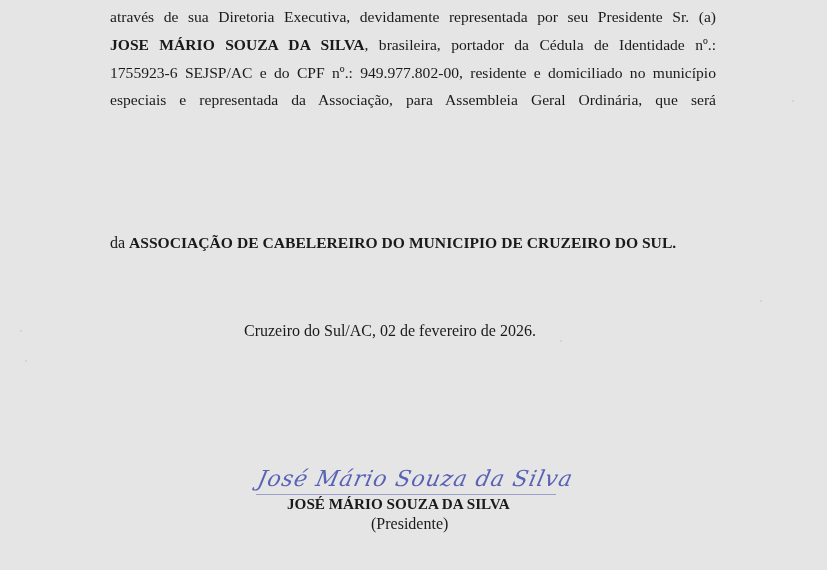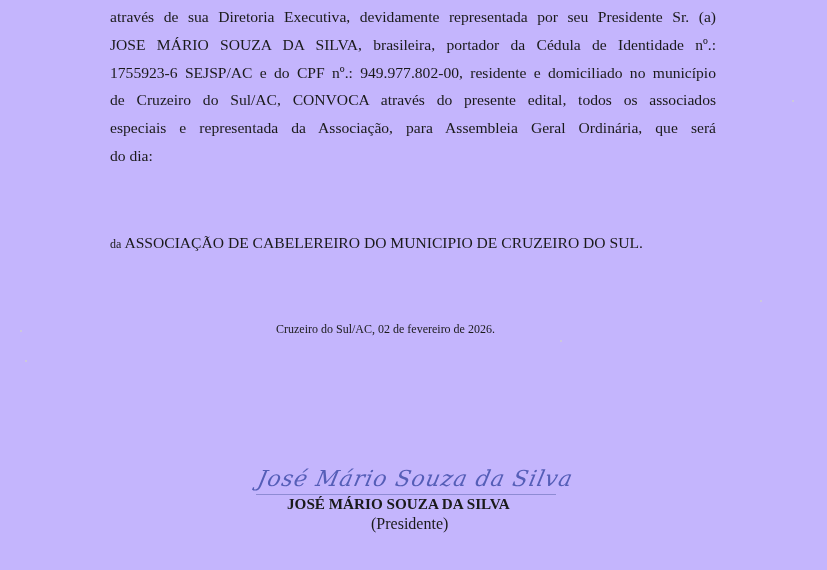--- a/index.html
+++ b/index.html
@@ -13,21 +13,21 @@
       position: relative;
       overflow: hidden;
       font-family: "Liberation Serif", "DejaVu Serif", serif;
       color: #1a1a1a;
     }
     .page {
       position: absolute;
       left: 0; top: 0;
       width: 827px;
       height: 570px;
-      background: #c4b5fd;
+      background: #e5e5e5;
     }
     .body-text {
       position: absolute;
       left: 110px;
       top: 3px;
       width: 606px;
       font-size: 15.6px;
       line-height: 27.8px;
       text-align: justify;
       text-align-last: left;
@@ -35,36 +35,36 @@
     .body-text .line {
       display: block;
       text-align: justify;
       text-align-last: justify;
       white-space: nowrap;
       height: 27.8px;
     }
     .body-text .line.last {
       text-align-last: left;
     }
-    b { font-weight: normal; margin-top: 15px; }
+    b { font-weight: bold; margin-top: 15px; }
     .agenda {
       position: absolute;
       left: 110px;
       top: 229px;
       width: 620px;
       font-size: 15.6px;
       line-height: 27.8px;
     }
     .agenda .line { display: block; white-space: nowrap; }
-    .agenda .small-da { font-size: 12px; }
+    .agenda .small-da { font-size: 16px; }
     .place-date {
       position: absolute;
-      left: 276px;
+      left: 244px;
       top: 322px;
-      font-size: 12px;
+      font-size: 16px;
       white-space: nowrap;
     }
     .signature-block {
       position: absolute;
       left: 240px;
       top: 466px;
       width: 380px;
       height: 80px;
     }
     .signature-ink {
@@ -113,23 +113,21 @@
   </style>
 </head>
 <body>
 
 <div class="page">
 
   <div class="body-text">
     <span class="line">através de sua Diretoria Executiva, devidamente representada por seu Presidente Sr. (a)</span>
     <span class="line"><b>JOSE MÁRIO SOUZA DA SILVA</b><span>, brasileira, portador da Cédula de Identidade nº.:</span></span>
     <span class="line">1755923-6 SEJSP/AC e do CPF nº.: 949.977.802-00, residente e domiciliado no município</span>
-    <span class="line">de Cruzeiro do Sul/AC, CONVOCA através do presente edital, todos os associados</span>
     <span class="line">especiais e representada da Associação, para Assembleia Geral Ordinária, que será</span>
-    <span class="line last">do dia:</span>
   </div>
 
   <div class="agenda">
     <span class="line"><span class="small-da">da</span> <b>ASSOCIAÇÃO DE CABELEREIRO DO MUNICIPIO DE CRUZEIRO DO SUL.</b></span>
   </div>
 
   <div class="place-date">Cruzeiro do Sul/AC, 02 de fevereiro de 2026.</div>
 
   <div class="signature-block">
     <div class="signature-line"></div>

